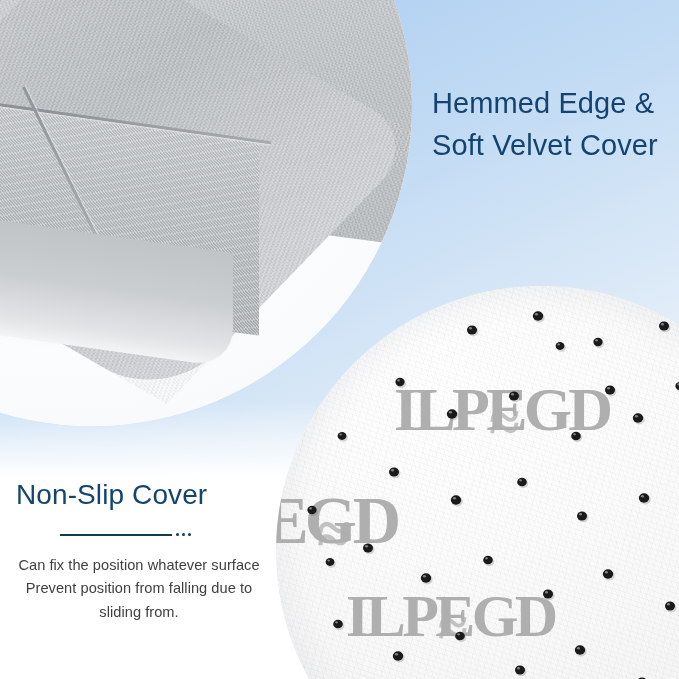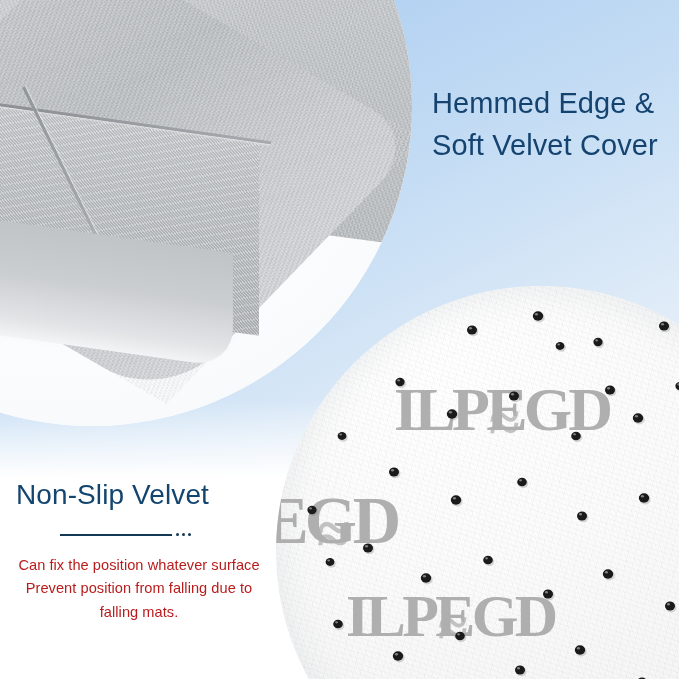--- a/index.html
+++ b/index.html
@@ -270,21 +270,21 @@
     gap: 3px;
   }
   .rule-dots i {
     display: block;
     width: 3px;
     height: 3px;
     background: #123a56;
     border-radius: 50%;
   }
   .body-left {
-    color: #b91c1c;
+    color: #404040;
     font-size: 14.6px;
     line-height: 1.62;
     text-align: center;
     letter-spacing: .05px;
   }
   .body-left .ln { display: block; }
 </style>
 </head>
 <body>
 
@@ -607,31 +607,31 @@
         </g>
       </svg>
   </div>
 
   <div class="heading-right">
     <span class="ln">Hemmed Edge &amp;</span>
     <span class="ln">Soft Velvet Cover</span>
   </div>
 
   <div class="block-left">
-    <div class="heading-left">Non-Slip Velvet</div>
+    <div class="heading-left">Non-Slip Cover</div>
 
     <div class="rule-wrap">
       <div class="rule-line"></div>
       <div class="rule-dots" id="rule-dots">
           <i></i>
           <i></i>
           <i></i>
         </div>
     </div>
 
     <div class="body-left">
       <span class="ln">Can fix the position whatever surface</span>
       <span class="ln">Prevent position from falling due to</span>
-      <span class="ln">falling mats.</span>
+      <span class="ln">sliding from.</span>
     </div>
   </div>
 
 </div>
 
 </body></html>

